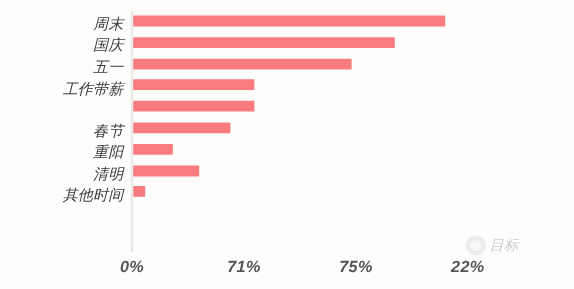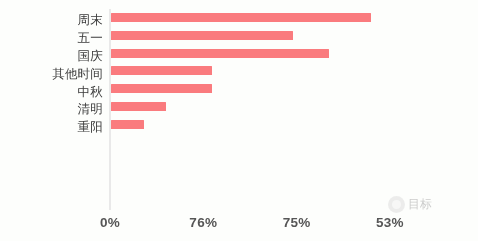--- a/index.html
+++ b/index.html
@@ -13,20 +13,21 @@
     font-family: "Liberation Sans", "DejaVu Sans", sans-serif;
     overflow: hidden;
     position: relative;
   }
   .chart-root {
     position: absolute;
     left: 0;
     top: 0;
     width: 478px;
     height: 241px;
+    font-style: italic;
   }
   .plot-area {
     position: absolute;
     left: 0;
     top: 0;
     width: 478px;
     height: 241px;
   }
   .axis-line {
     position: absolute;
@@ -133,62 +134,73 @@
     <div class="axis-line" style="background: rgb(233, 233, 233);"></div>
 
     <div class="rows">
       <div class="row">
         <div class="cat-label">周末</div>
         <div class="bar-track">
           <div class="bar" style="width: 259.841px; background: rgb(250, 123, 126);"></div>
         </div>
       </div>
       <div class="row">
+        <div class="cat-label">国庆</div>
+        <div class="bar-track">
+          <div class="bar" style="width: 217.856px; background: rgb(250, 123, 126);"></div>
+        </div>
+      </div>
+      <div class="row">
         <div class="cat-label">五一</div>
         <div class="bar-track">
           <div class="bar" style="width: 181.935px; background: rgb(250, 123, 126);"></div>
         </div>
       </div>
       <div class="row">
-        <div class="cat-label">国庆</div>
-        <div class="bar-track">
-          <div class="bar" style="width: 217.856px; background: rgb(250, 123, 126);"></div>
+        <div class="cat-label">工作带薪</div>
+        <div class="bar-track">
+          <div class="bar" style="width: 100.764px; background: rgb(250, 123, 126);"></div>
+        </div>
+      </div>
+      <div class="row">
+        <div class="bar-track">
+          <div class="bar" style="width: 100.764px; background: rgb(250, 123, 126);"></div>
+        </div>
+      </div>
+      <div class="row">
+        <div class="cat-label">春节</div>
+        <div class="bar-track">
+          <div class="bar" style="width: 81.171px; background: rgb(250, 123, 126);"></div>
+        </div>
+      </div>
+      <div class="row">
+        <div class="cat-label">重阳</div>
+        <div class="bar-track">
+          <div class="bar" style="width: 32.655px; background: rgb(250, 123, 126);"></div>
+        </div>
+      </div>
+      <div class="row">
+        <div class="cat-label">清明</div>
+        <div class="bar-track">
+          <div class="bar" style="width: 55.047px; background: rgb(250, 123, 126);"></div>
         </div>
       </div>
       <div class="row">
         <div class="cat-label">其他时间</div>
         <div class="bar-track">
-          <div class="bar" style="width: 100.764px; background: rgb(250, 123, 126);"></div>
-        </div>
-      </div>
-      <div class="row">
-        <div class="cat-label">中秋</div>
-        <div class="bar-track">
-          <div class="bar" style="width: 100.764px; background: rgb(250, 123, 126);"></div>
-        </div>
-      </div>
-      <div class="row">
-        <div class="cat-label">清明</div>
-        <div class="bar-track">
-          <div class="bar" style="width: 55.047px; background: rgb(250, 123, 126);"></div>
-        </div>
-      </div>
-      <div class="row">
-        <div class="cat-label">重阳</div>
-        <div class="bar-track">
-          <div class="bar" style="width: 32.655px; background: rgb(250, 123, 126);"></div>
+          <div class="bar" style="width: 9.7965px; background: rgb(250, 123, 126);"></div>
         </div>
       </div>
     </div>
 
     <div class="xaxis">
       <div class="xtick" style="left: 110px;">0%</div>
-      <div class="xtick" style="left: 203.3px;">76%</div>
+      <div class="xtick" style="left: 203.3px;">71%</div>
       <div class="xtick" style="left: 296.6px;">75%</div>
-      <div class="xtick" style="left: 389.9px;">53%</div>
+      <div class="xtick" style="left: 389.9px;">22%</div>
     </div>
 
     <div class="watermark">
       <div class="wm-logo"></div>
       <div class="wm-text">目标</div>
     </div>
 
   </div>
 </div>
 

